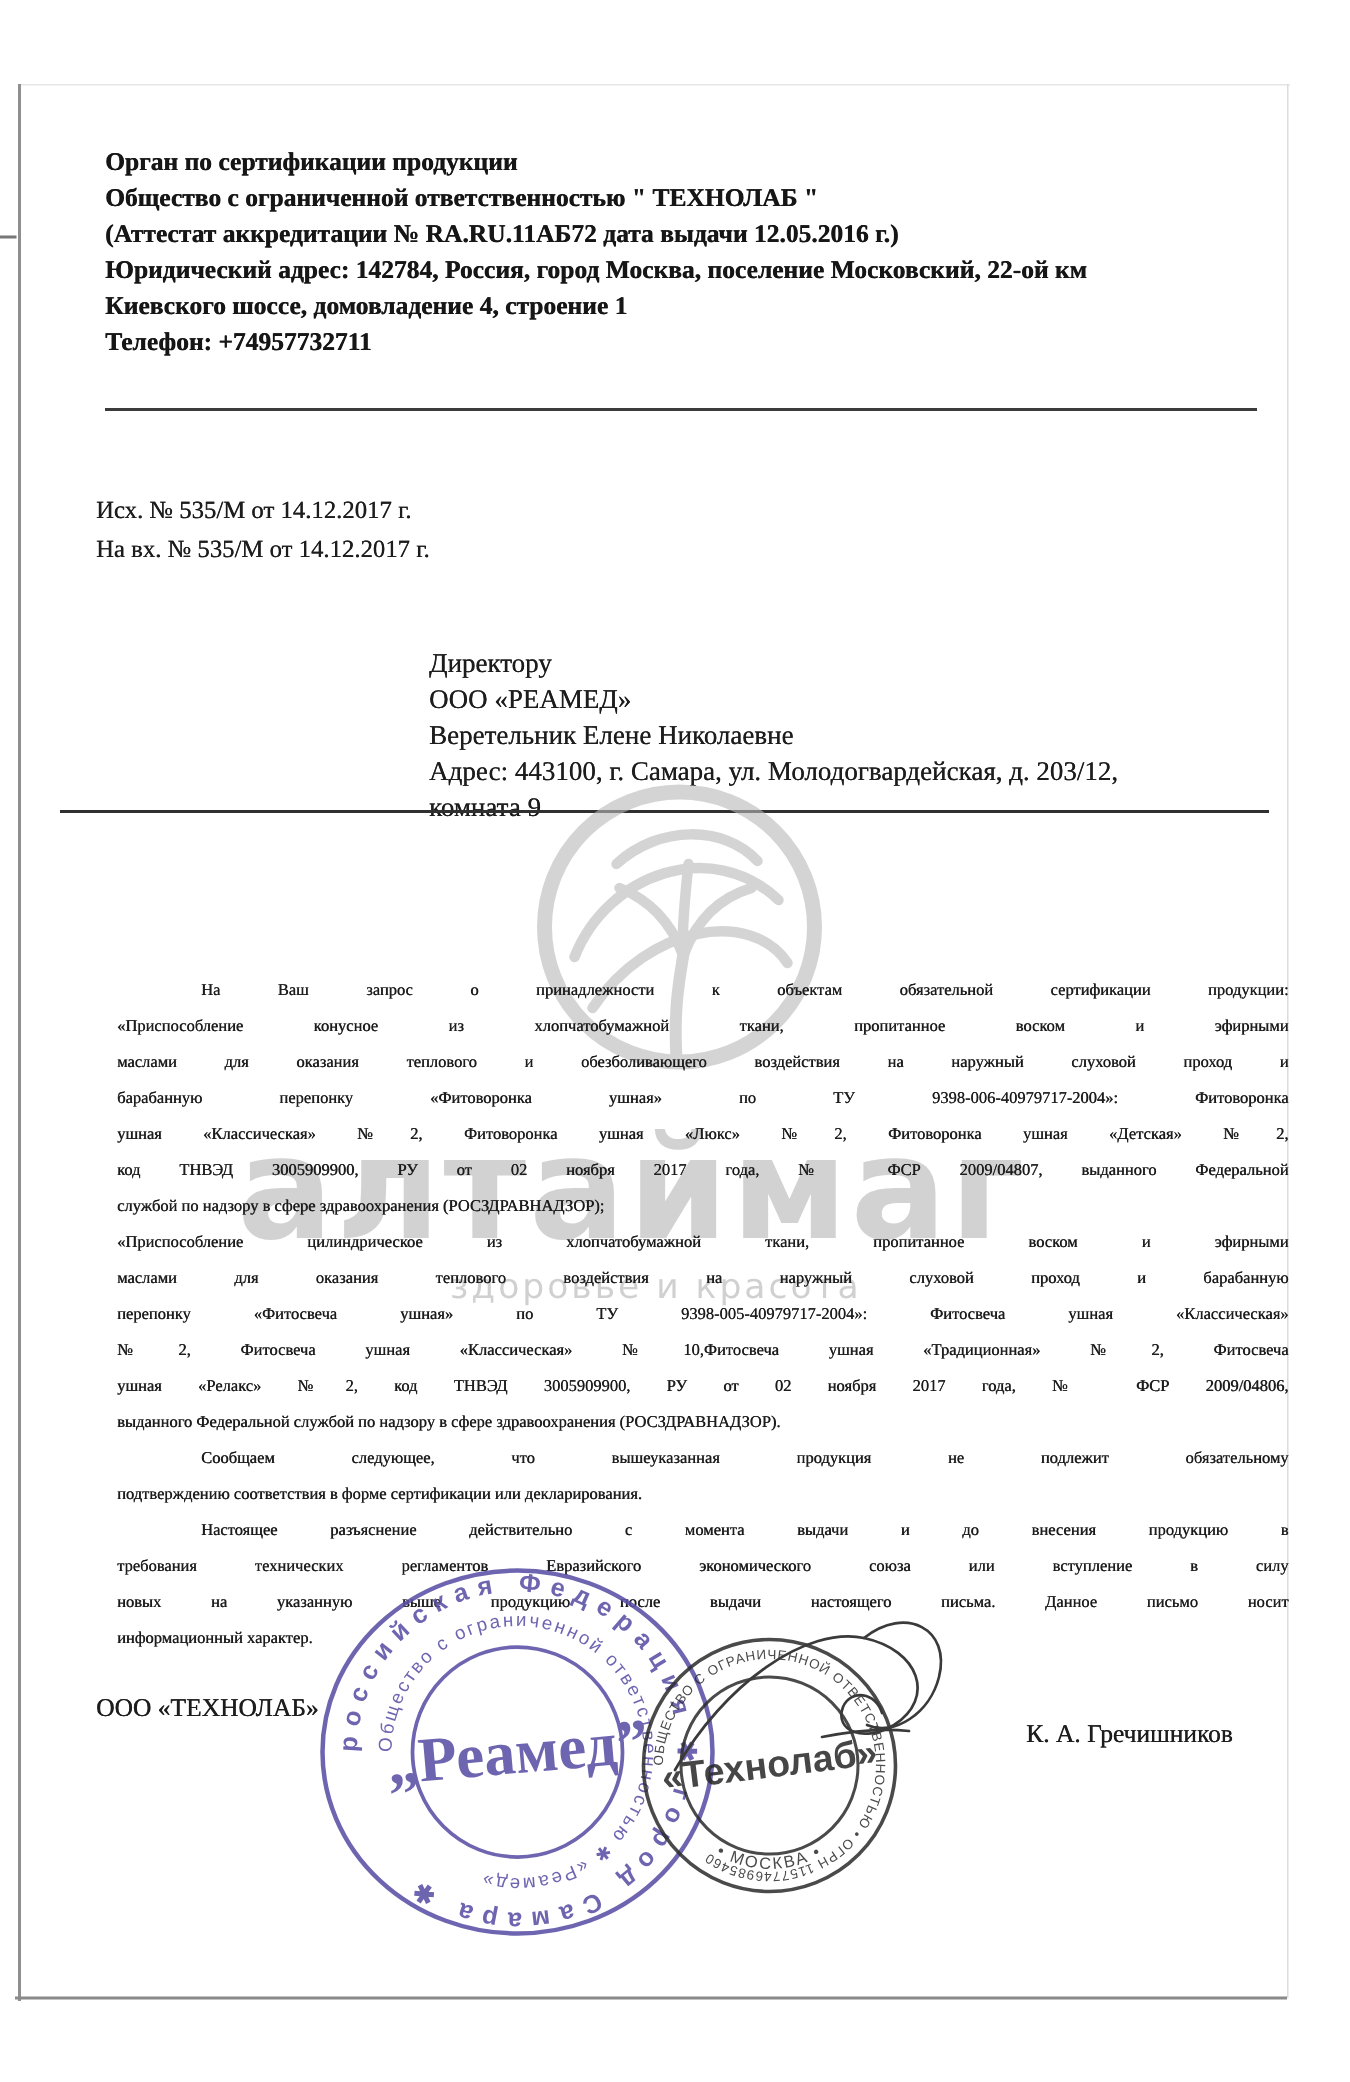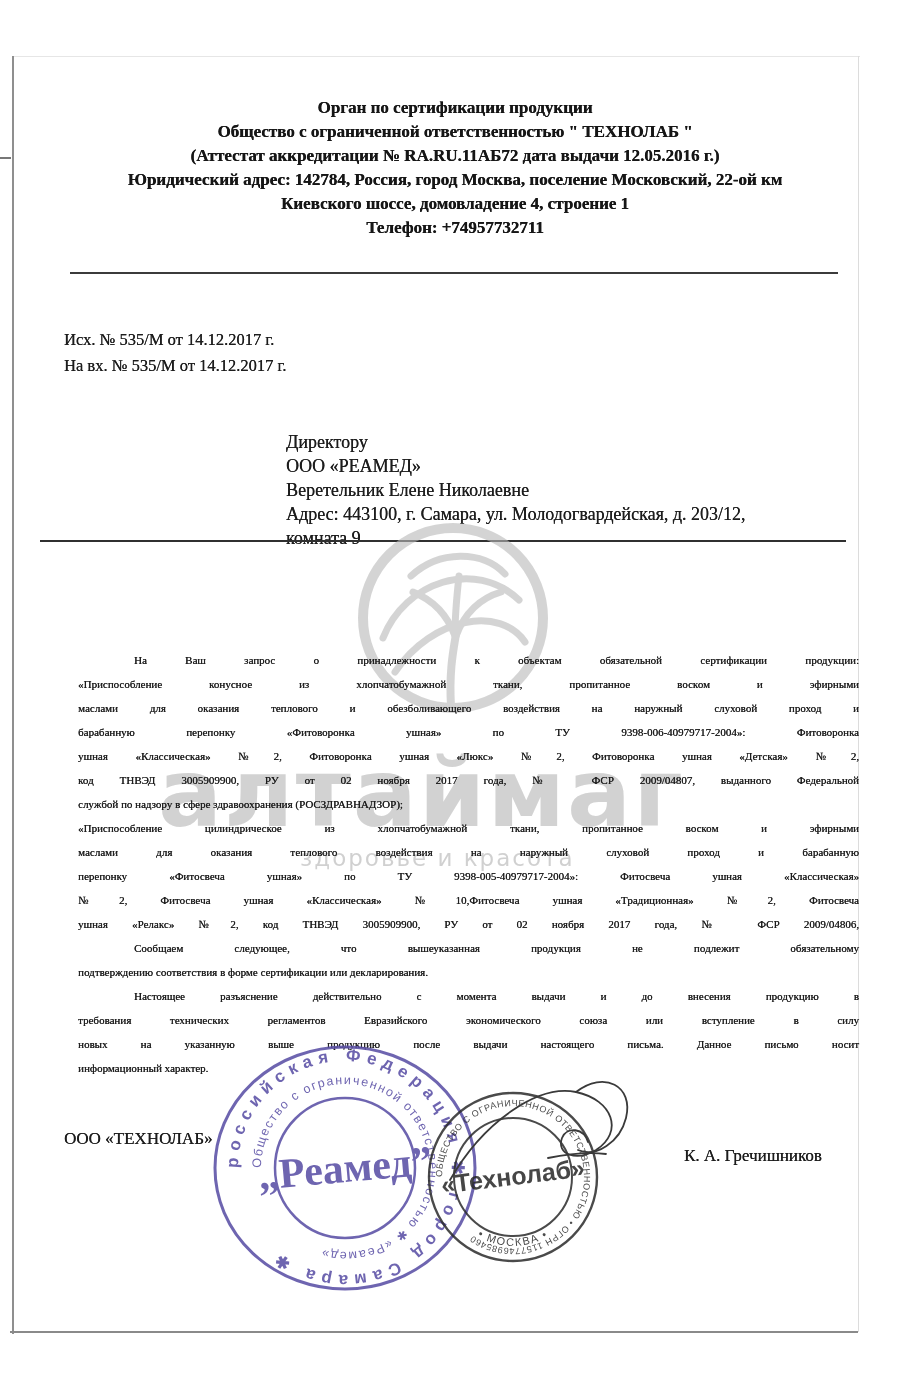--- a/index.html
+++ b/index.html
@@ -5,21 +5,21 @@
   html,body{margin:0;padding:0;background:#fff;}
   .page{position:relative;width:900px;height:1388px;background:#ffffff;overflow:hidden;
         font-family:"Liberation Serif", serif;color:#1d1d1d;}
   .edge{position:absolute;background:#9a9a9a;}
   .edge.top{left:12px;top:56px;width:848px;height:1px;background:#e6e6e6;}
   .edge.right{left:858px;top:56px;width:1px;height:1276px;background:#dcdcdc;}
   .edge.left{left:12px;top:56px;width:2px;height:1278px;background:#8f8f8f;}
   .edge.bottom{left:10px;top:1331px;width:848px;height:2px;background:#8a8a8a;}
   .edge.tick{left:0;top:157px;width:11px;height:2px;background:#777;}
 
-  .header-block{position:absolute;left:70px;top:96px;width:770px;text-align:center;
+  .header-block{position:absolute;left:70px;top:96px;width:770px;
       font-weight:bold;font-size:17px;line-height:24px;color:#161616;
       text-shadow:0.3px 0 0 currentColor;}
   .rule{position:absolute;height:2px;background:#3b3b3b;}
   .rule.r1{left:70px;top:272px;width:768px;}
   .rule.r2{left:40px;top:540px;width:806px;background:#303030;}
 
   .refs{position:absolute;left:64px;top:327px;font-size:16.5px;line-height:26px;
       text-shadow:0.2px 0 0 currentColor;}
   .addressee{position:absolute;left:286px;top:430px;width:560px;text-align:left;
       font-size:18px;line-height:24px;text-shadow:0.2px 0 0 currentColor;}
@@ -107,20 +107,21 @@
       <div class="just">маслами для оказания теплового и обезболивающего воздействия на наружный слуховой проход и</div>
       <div class="just">барабанную перепонку «Фитоворонка ушная» по ТУ 9398-006-40979717-2004»: Фитоворонка</div>
       <div class="just">ушная «Классическая» №2, Фитоворонка ушная «Люкс» №2, Фитоворонка ушная «Детская» №2,</div>
       <div class="just">код ТНВЭД 3005909900, РУ от 02 ноября 2017 года, № ФСР 2009/04807, выданного Федеральной</div>
       <div>службой по надзору в сфере здравоохранения (РОСЗДРАВНАДЗОР);</div>
       <div class="just">«Приспособление цилиндрическое из хлопчатобумажной ткани, пропитанное воском и эфирными</div>
       <div class="just">маслами для оказания теплового воздействия на наружный слуховой проход и барабанную</div>
       <div class="just">перепонку «Фитосвеча ушная» по ТУ 9398-005-40979717-2004»: Фитосвеча ушная «Классическая»</div>
       <div class="just">№2, Фитосвеча ушная «Классическая» №10,Фитосвеча ушная «Традиционная» №2, Фитосвеча</div>
       <div class="just">ушная «Релакс» №2, код ТНВЭД 3005909900, РУ от 02 ноября 2017 года, № ФСР 2009/04806,</div>
+      <div>выданного Федеральной службой по надзору в сфере здравоохранения (РОСЗДРАВНАДЗОР).</div>
       <div class="ind just">Сообщаем следующее, что вышеуказанная продукция не подлежит обязательному</div>
       <div>подтверждению соответствия в форме сертификации или декларирования.</div>
       <div class="ind just">Настоящее разъяснение действительно с момента выдачи и до внесения продукцию в</div>
       <div class="just">требования технических регламентов Евразийского экономического союза или вступление в силу</div>
       <div class="just">новых на указанную выше продукцию после выдачи настоящего письма. Данное письмо носит</div>
       <div>информационный характер.</div>
     </div>
 
   <div class="sig-left">
     <div>ООО «ТЕХНОЛАБ»</div>

